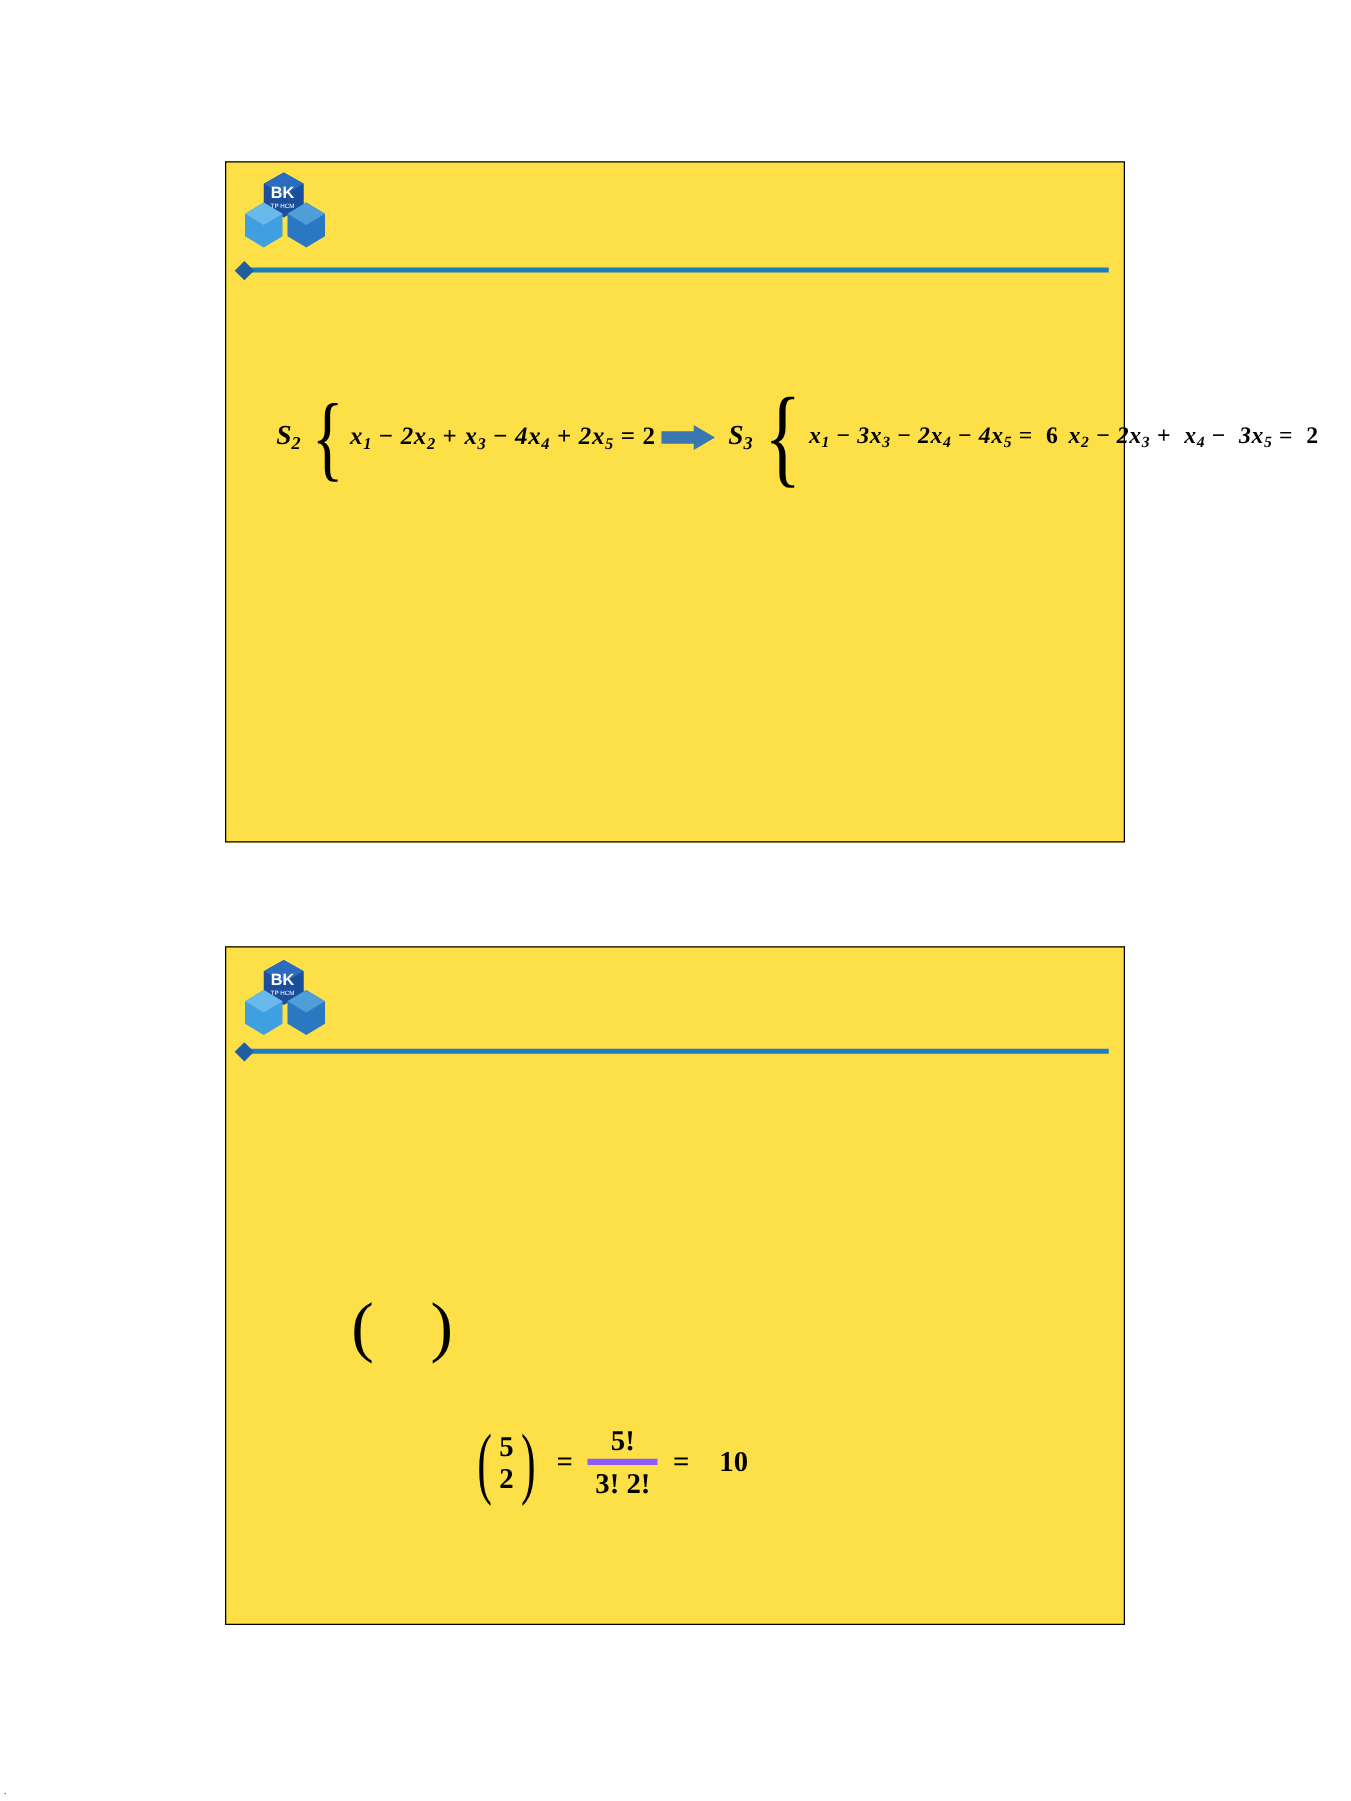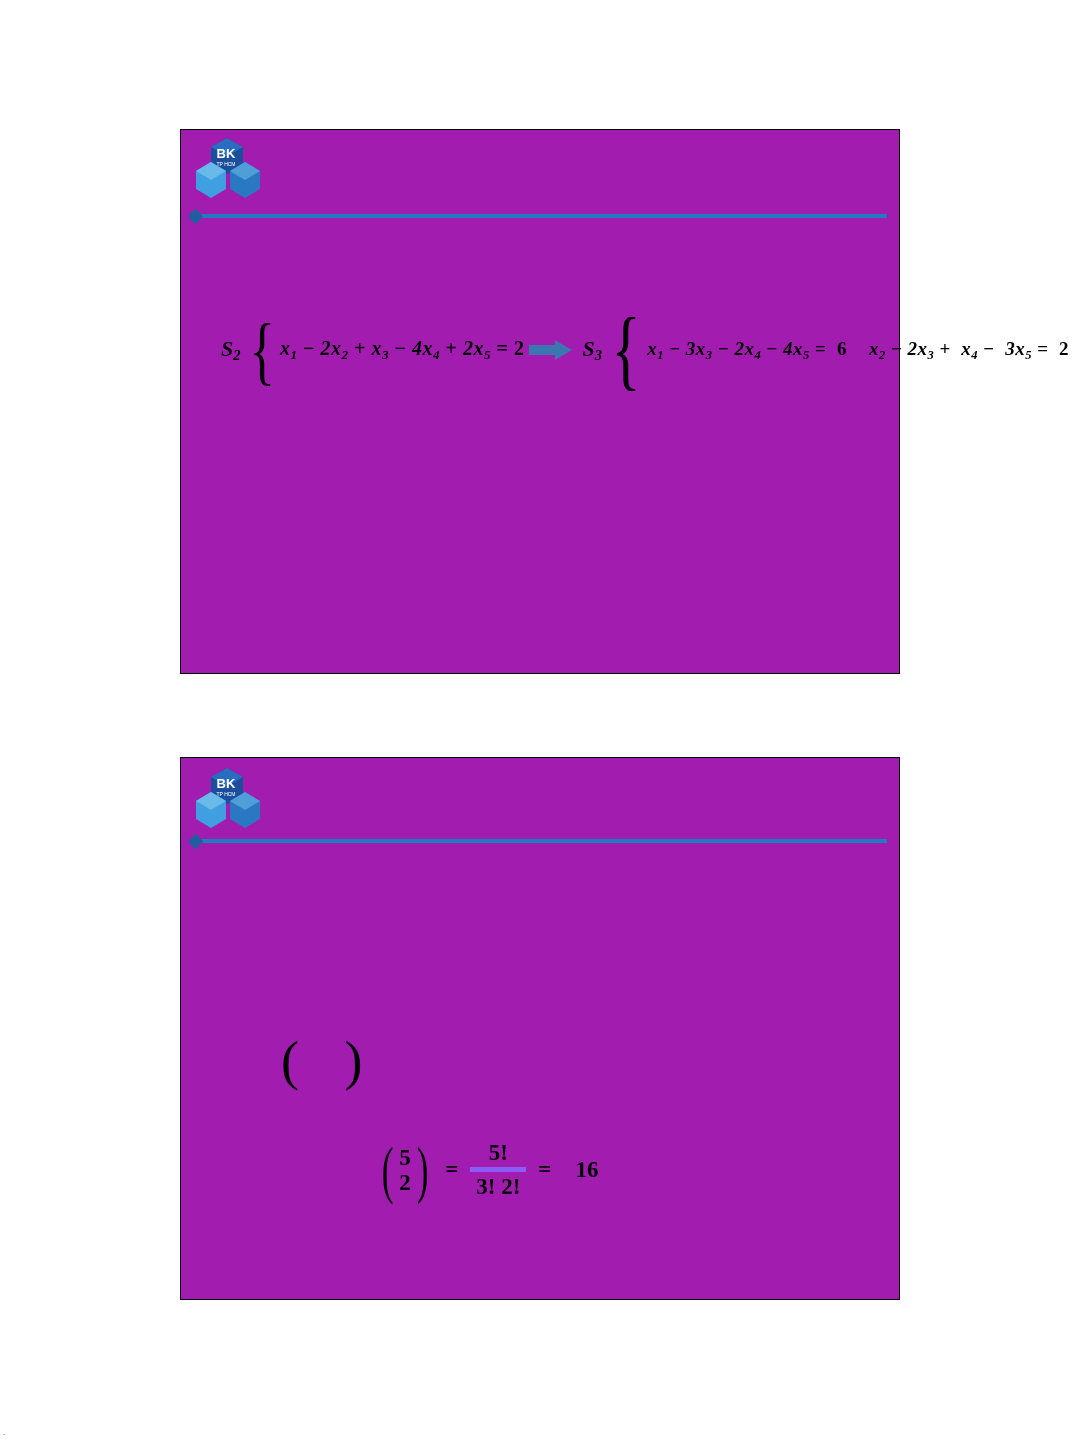--- a/index.html
+++ b/index.html
@@ -16,21 +16,21 @@
   }
   .page {
     position: absolute;
     inset: 0;
     background: #ffffff;
   }
 
   
   .slide {
     position: absolute;
-    background: #a21caf;
+    background: #fde047;
     border: 1px solid #000000;
     box-sizing: border-box;
   }
   #slide-1 { left: 180px; top: 129px; width: 720px; height: 545px; }
   #slide-2 { left: 180px; top: 757px; width: 720px; height: 543px; }
 
   
   .logo {
     position: absolute;
     width: 72px;
@@ -119,21 +119,21 @@
     padding-left: 56px;
   }
   .arrow {
     margin: 0 10px 0 4px;
     display: flex;
     align-items: center;
   }
   .sys-right .eq-row {
     font-size: 19px;
   }
-  .sys-right .sys-rows { gap: 22px; }
+  .sys-right .sys-rows { gap: 8px; }
 
   
   .paren-empty {
     position: absolute;
     left: 100px;
     top: 272px;
     font-size: 54px;
     font-family: "Liberation Serif", serif;
     color: #000000;
     letter-spacing: 16px;
@@ -289,19 +289,19 @@
       <span class="big-paren">)</span>
 
       <span class="eqsign">=</span>
 
       <span class="frac">
         <span class="num">5!</span>
         <span class="den">3! 2!</span>
       </span>
 
       <span class="eqsign">=</span>
-      <span class="result">16</span>
+      <span class="result">10</span>
     </div>
   </div>
 
   <div class="page-artifact">.</div>
 
 </div>
 
 </body></html>

